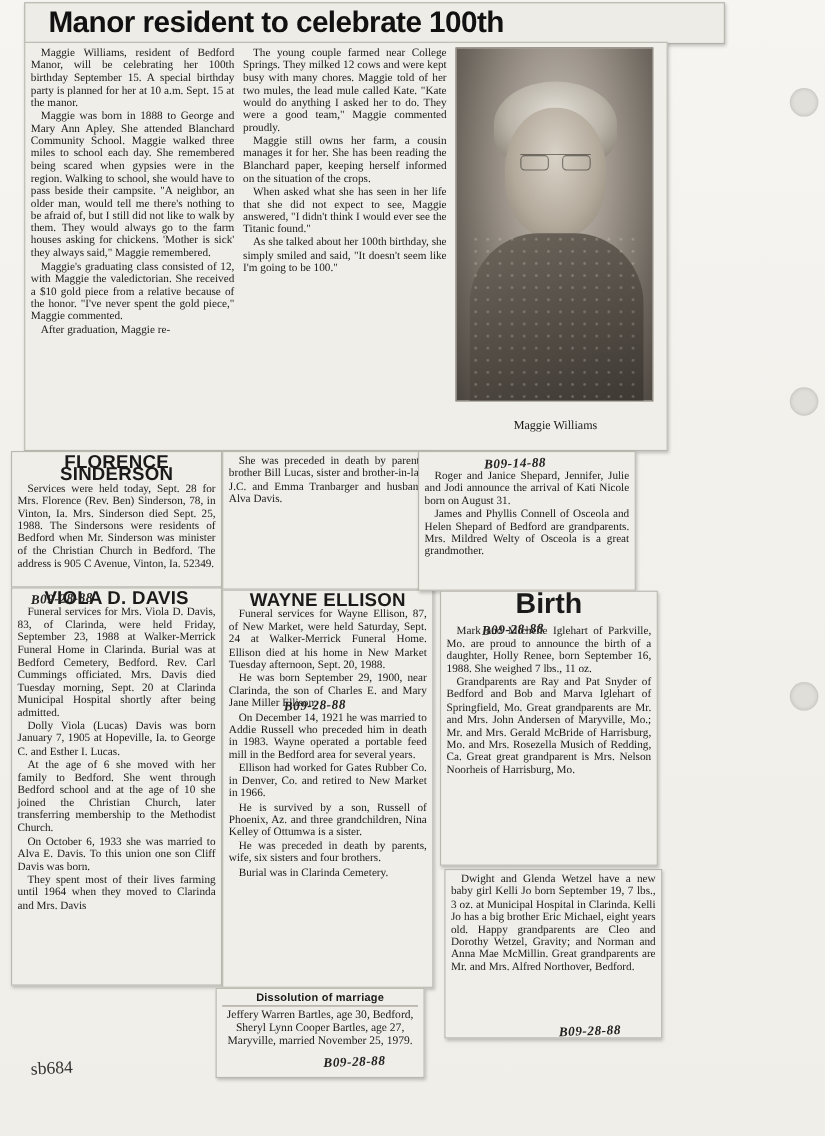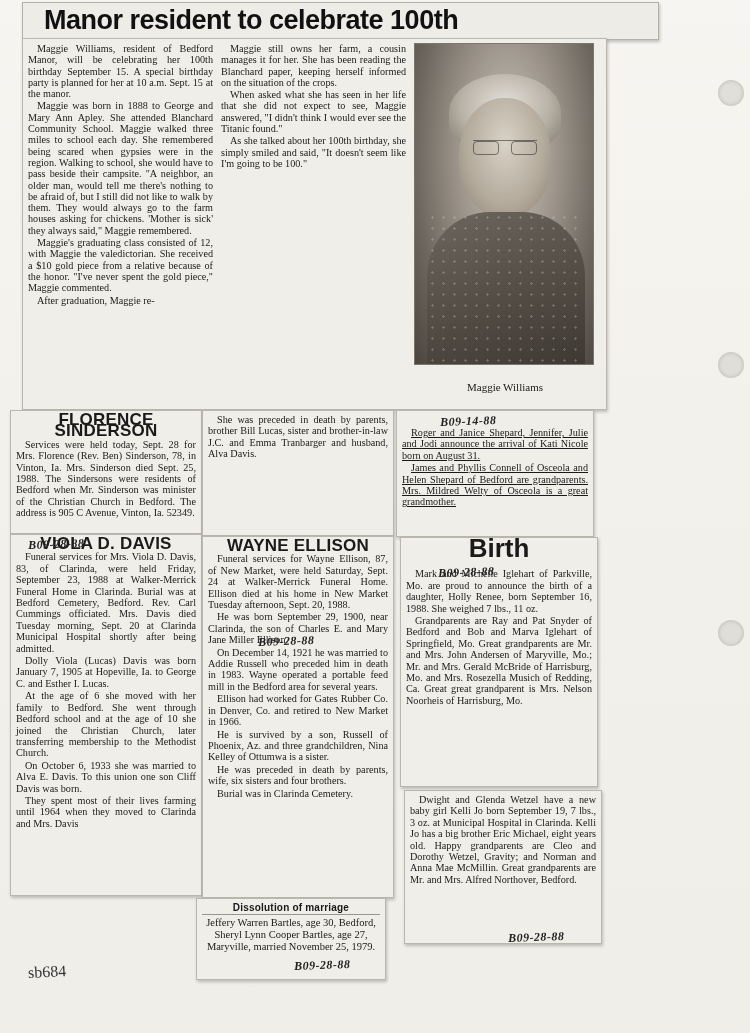--- a/index.html
+++ b/index.html
@@ -182,21 +182,21 @@
   .sub .h.big {
     font-size: 26px;
     letter-spacing: 0;
     margin: 2px 0 1px 0;
   }
 
   #clip-sinderson { left: 10px; top: 410px; width: 190px; height: 122px; }
   #clip-davis { left: 10px; top: 534px; width: 190px; height: 360px; }
   #clip-col2-top { left: 202px; top: 410px; width: 190px; height: 124px; }
   #clip-ellison { left: 202px; top: 536px; width: 190px; height: 360px; }
-  #clip-shepard { left: 396px; top: 410px; width: 196px; height: 125px; text-decoration: underline; }
+  #clip-shepard { left: 380px; top: 410px; width: 196px; height: 125px; }
   #clip-birth { left: 400px; top: 537px; width: 196px; height: 248px; }
   #clip-wetzel { left: 404px; top: 790px; width: 196px; height: 152px; }
   #clip-dissolution { left: 196px; top: 898px; width: 188px; height: 80px; }
   #clip-dissolution .h {
     font-family: "Liberation Sans", sans-serif;
     font-weight: bold;
     font-size: 10px;
     text-align: center;
     border-bottom: 1px solid #9a968c;
     padding-bottom: 1px;
@@ -235,20 +235,21 @@
 
   <div class="clip" id="main-article">
     <div class="cols2">
       <div class="col w1">
         <p>Maggie Williams, resident of Bedford Manor, will be celebrating her 100th birthday September 15. A special birthday party is planned for her at 10 a.m. Sept. 15 at the manor.</p>
         <p>Maggie was born in 1888 to George and Mary Ann Apley. She attended Blanchard Community School. Maggie walked three miles to school each day. She remembered being scared when gypsies were in the region. Walking to school, she would have to pass beside their campsite. "A neighbor, an older man, would tell me there's nothing to be afraid of, but I still did not like to walk by them. They would always go to the farm houses asking for chickens. 'Mother is sick' they always said," Maggie remembered.</p>
         <p>Maggie's graduating class consisted of 12, with Maggie the valedictorian. She received a $10 gold piece from a relative because of the honor. "I've never spent the gold piece," Maggie commented.</p>
         <p>After graduation, Maggie re-</p>
       </div>
       <div class="col w2">
+        <p>The young couple farmed near College Springs. They milked 12 cows and were kept busy with many chores. Maggie told of her two mules, the lead mule called Kate. "Kate would do anything I asked her to do. They were a good team," Maggie commented proudly.</p>
         <p>Maggie still owns her farm, a cousin manages it for her. She has been reading the Blanchard paper, keeping herself informed on the situation of the crops.</p>
         <p>When asked what she has seen in her life that she did not expect to see, Maggie answered, "I didn't think I would ever see the Titanic found."</p>
         <p>As she talked about her 100th birthday, she simply smiled and said, "It doesn't seem like I'm going to be 100."</p>
       </div>
       <div class="photo-col">
         <div class="photo">
           <div class="hair"></div>
           <div class="face"></div>
           <div class="glasses"></div>
           <div class="body"></div>

